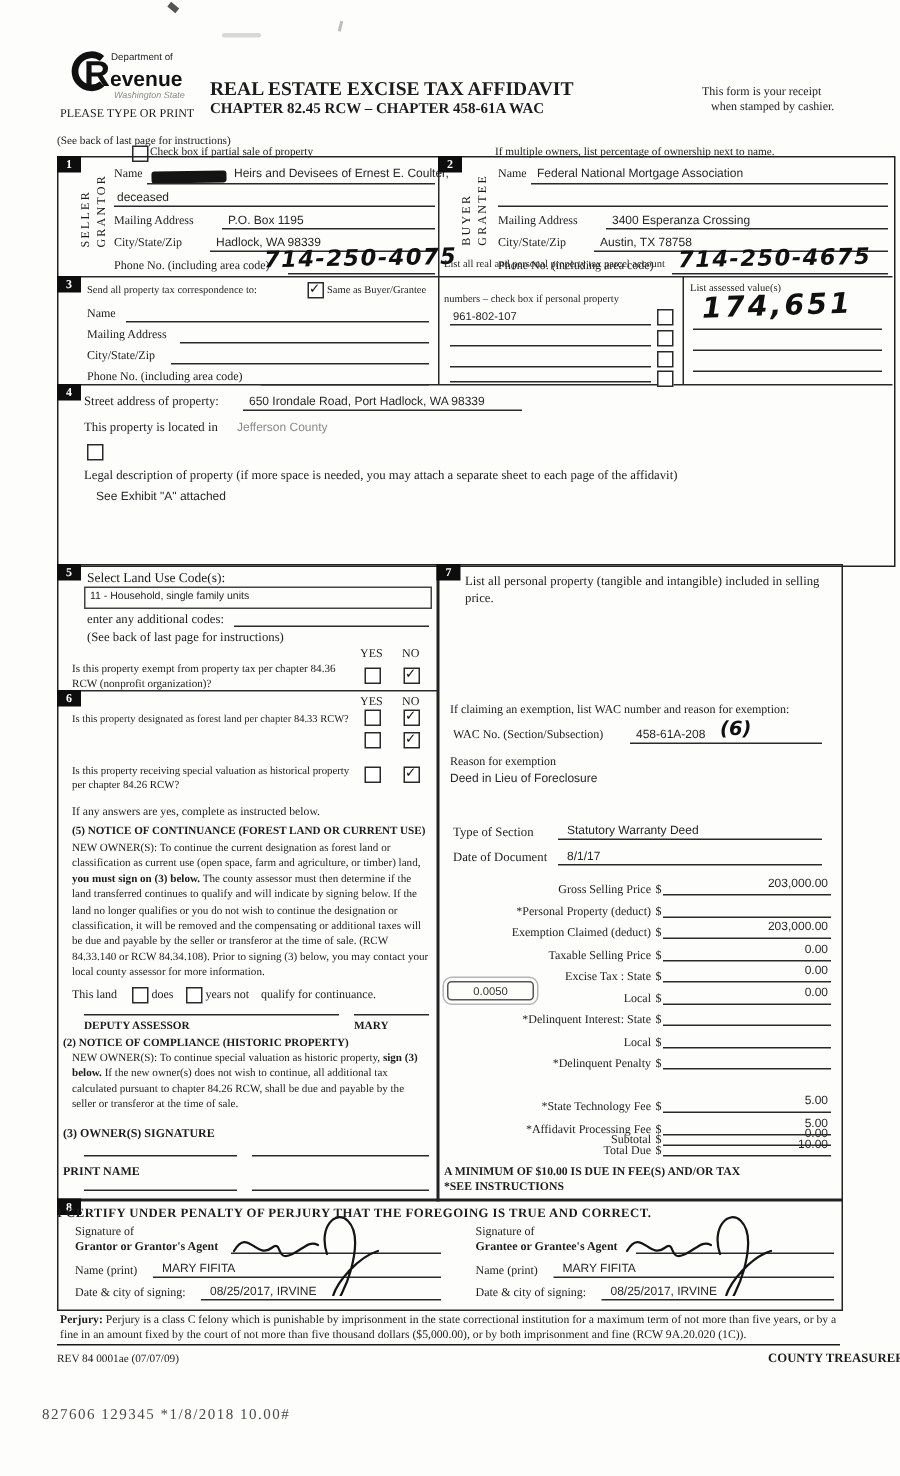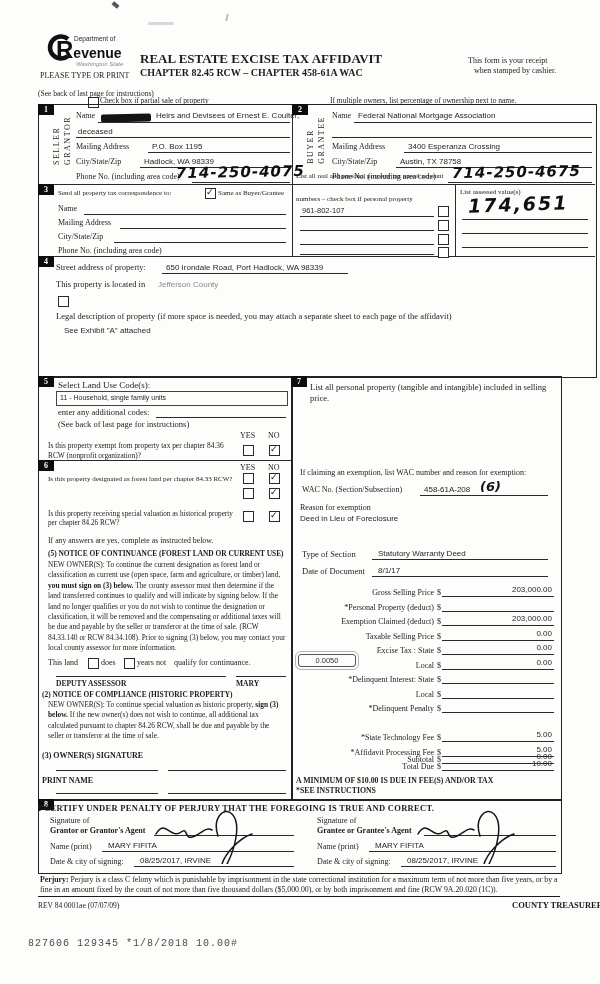--- a/index.html
+++ b/index.html
@@ -33,21 +33,21 @@
   .revword::first-letter{font-size:24px;}
   .feerow{left:296px;width:258px;display:flex;align-items:flex-end;height:12px;}
   .feelabel{flex:0 0 138px;text-align:right;font-family:"Liberation Serif",serif;font-size:8px;white-space:nowrap;color:#1c1c1c;}
   .feecur{font-family:"Liberation Serif",serif;font-size:8px;padding:0 1px 0 3px;color:#1c1c1c;}
   .feeline{flex:1;border-bottom:1px solid #2a2a2a;text-align:right;}
   .feeval{font-family:"Liberation Sans",sans-serif;font-size:8px;padding-right:2px;color:#262626;}
   .ratebox{position:absolute;left:298px;top:654px;width:56px;height:11px;border:1px solid #555;border-radius:3px;
        outline:1px solid #b5b5b5;outline-offset:2px;text-align:center;
        font-family:"Liberation Sans",sans-serif;font-size:7.5px;line-height:11px;color:#333;}
   .redact{display:inline-block;width:50px;height:8px;background:#141414;border-radius:2px;transform:rotate(-1deg);}
-  .mono{font-family:Liberation Mono, monospace;}
+  .mono{font-family:Liberation Serif, serif;}
 </style>
 </head>
 <body>
 
 <div class="page">
 
   <svg class="abs" style="left:42px;top:34px" width="30" height="28" viewBox="0 0 30 28">
     <path d="M26 5 A 11 11 0 1 0 26 22" stroke="#111" stroke-width="4.5" fill="none"></path>
   </svg>
   <div class="abs san f65" style="left:74px;top:35px">Department of</div>

